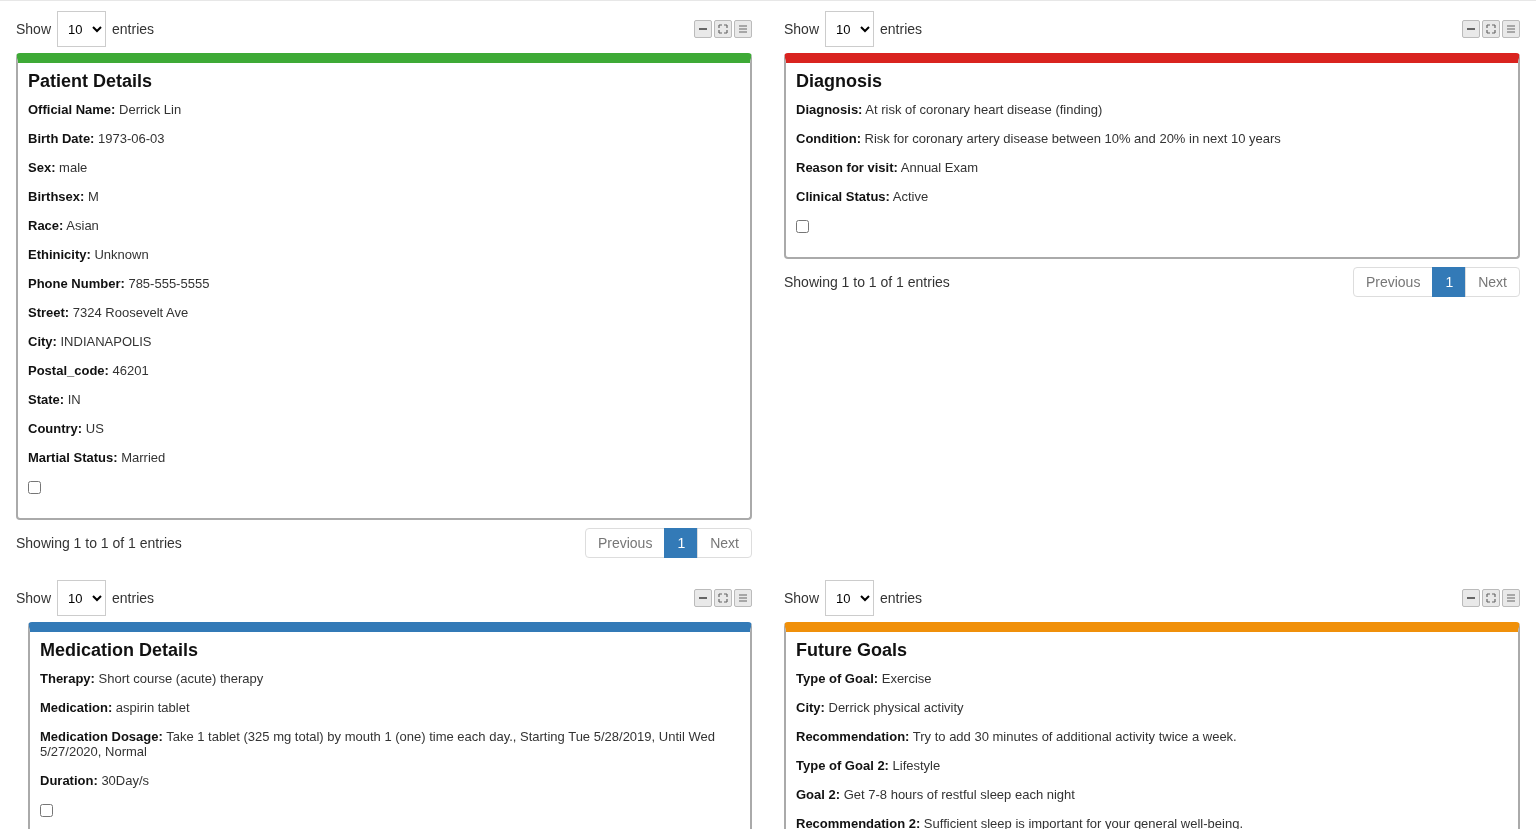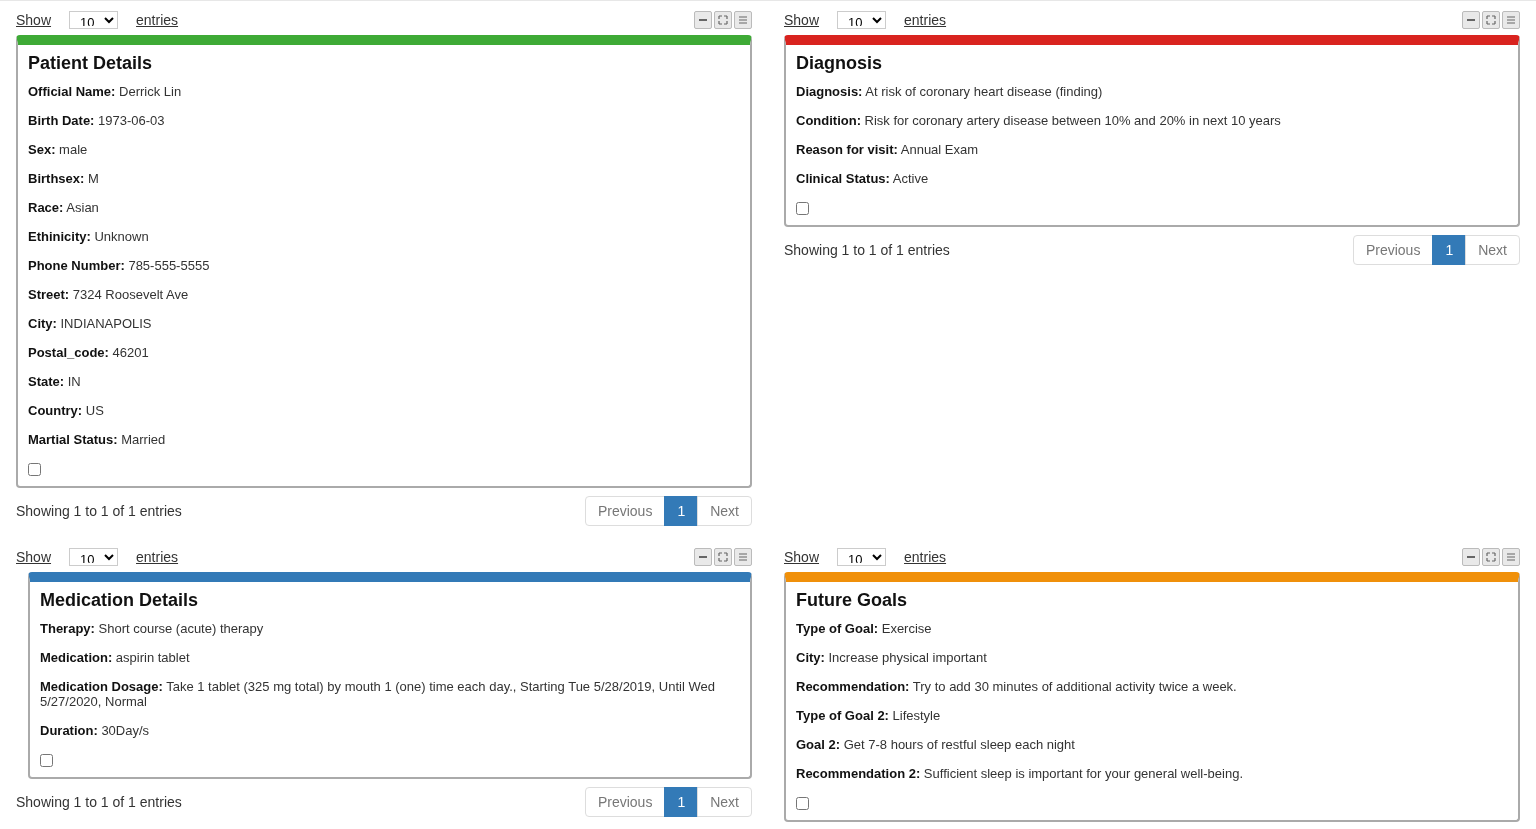--- a/index.html
+++ b/index.html
@@ -20,27 +20,27 @@
   .panel {
     width: 50%;
     padding: 4px 16px 8px 16px;
   }
   .dt-top {
     display: flex;
     align-items: center;
     justify-content: space-between;
     margin: 6px 0 6px 0;
   }
-  .dt-length { display: flex; align-items: center; gap: 18px; color: #333; text-decoration: underline; }
+  .dt-length { display: flex; align-items: center; gap: 6px; color: #333; }
   .dt-length select {
     border: 1px solid #ccc;
     background: #fff;
     padding: 2px 6px;
     font-size: 13px;
-    height: 18px;
+    height: 36px;
   }
   .dt-buttons { display: flex; align-items: center; gap: 2px; }
   .dt-btn {
     width: 18px; height: 18px;
     border: 1px solid #bbb;
     background: #e9e9e9;
     border-radius: 2px;
     display: flex; align-items: center; justify-content: center;
     cursor: pointer;
   }
@@ -48,21 +48,21 @@
   .card {
     border: 2px solid #aaa;
     border-top-width: 10px;
     border-radius: 4px;
     background: #fff;
   }
   .card.green  { border-top-color: #3eaa36; }
   .card.red    { border-top-color: #d9231f; }
   .card.blue   { border-top-color: #337ab7; margin-left: 12px; }
   .card.orange { border-top-color: #f0900a; }
-  .card-body { padding: 8px 10px 6px 10px; }
+  .card-body { padding: 8px 10px 20px 10px; }
   .card-title { font-size: 18px; font-weight: 700; margin: 0 0 10px 0; color: #111; }
   .field { margin: 0 0 14px 0; font-size: 13px; color: #333; }
   .field strong { font-weight: 700; color: #111; }
   .card input[type=checkbox] { margin: 2px 0 4px 0; }
   .dt-bottom {
     display: flex; align-items: center; justify-content: space-between;
     margin: 8px 0 4px 0;
   }
   .dt-info { font-size: 14px; color: #333; }
   .pagi { display: flex; align-items: flex-end; padding-left: 43px; }
@@ -265,21 +265,21 @@
               <path d="M1 2 H9 M1 5 H9 M1 8 H9" stroke="#666" stroke-width="1.2"></path>
             </svg>
         </div>
       </div>
     </div>
     <div class="card orange">
       <div class="card-body">
         <h3 class="card-title">Future Goals</h3>
         <div>
             <p class="field"><strong>Type of Goal:</strong><span> Exercise</span></p>
-            <p class="field"><strong>City:</strong><span> Increase physical important</span></p>
+            <p class="field"><strong>City:</strong><span> Derrick physical activity</span></p>
             <p class="field"><strong>Recommendation:</strong><span> Try to add 30 minutes of additional activity twice a week.</span></p>
             <p class="field"><strong>Type of Goal 2:</strong><span> Lifestyle</span></p>
             <p class="field"><strong>Goal 2:</strong><span> Get 7-8 hours of restful sleep each night</span></p>
             <p class="field"><strong>Recommendation 2:</strong><span> Sufficient sleep is important for your general well-being.</span></p>
           </div>
         <input type="checkbox" style="">
       </div>
     </div>
 
   </div>

